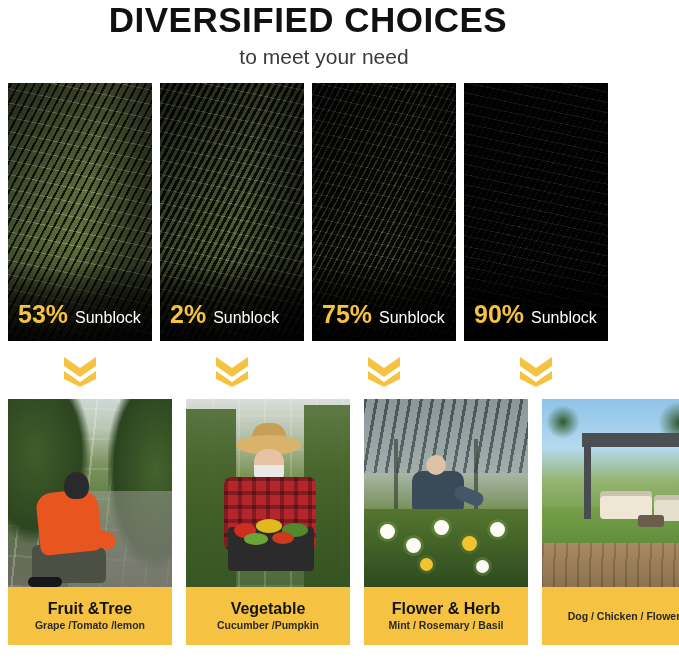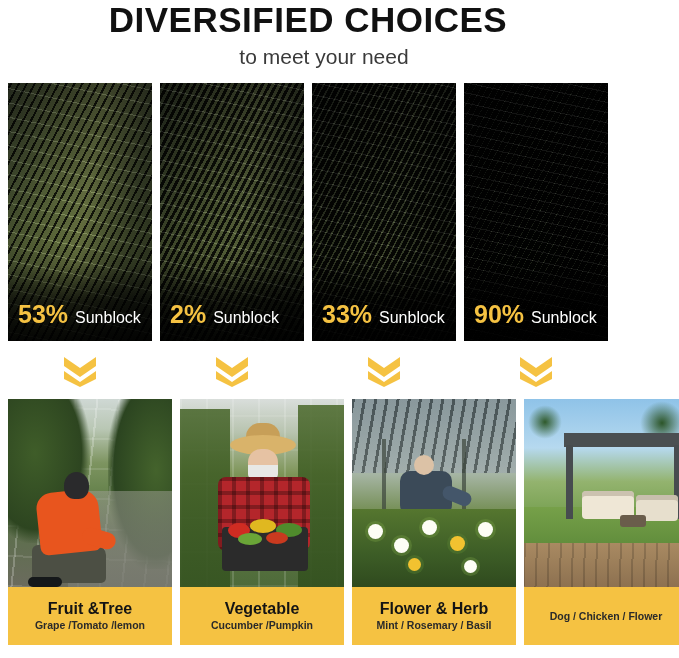--- a/index.html
+++ b/index.html
@@ -151,21 +151,21 @@
     justify-content: center;
   }
   .chev {
     width: 40px;
     height: 34px;
     display: block;
   }
   
   .cards {
     display: flex;
-    gap: 8px;
+    gap: 14px;
     padding: 0 8px;
     margin-top: 8px;
     box-sizing: border-box;
   }
   .card {
     width: 164px;
     background: #ffffff;
   }
   .photo {
     position: relative;
@@ -393,21 +393,21 @@
     </div>
 
     <div class="tile t3">
       <div class="mesh">
         <div class="mesh-bg"></div>
         <div class="weave-a"></div>
         <div class="weave-b"></div>
       </div>
       <div class="tile-bottom-shade"></div>
       <div class="tile-caption">
-        <span class="pct">33%</span>
+        <span class="pct">75%</span>
         <span class="sunblock-word">Sunblock</span>
       </div>
     </div>
 
     <div class="tile t4">
       <div class="mesh">
         <div class="mesh-bg"></div>
         <div class="weave-a"></div>
         <div class="weave-b"></div>
       </div>

